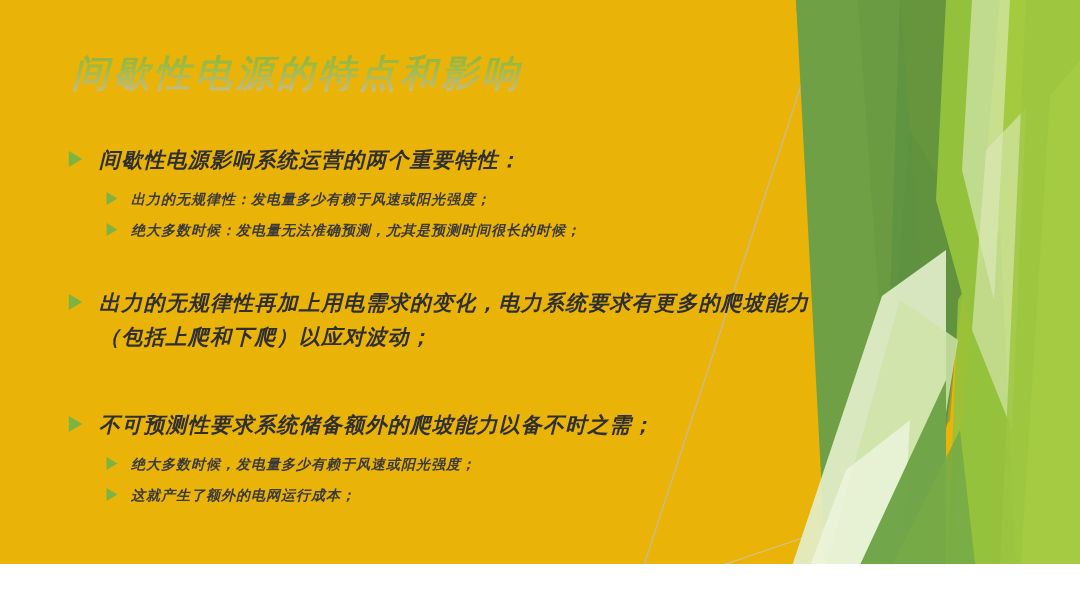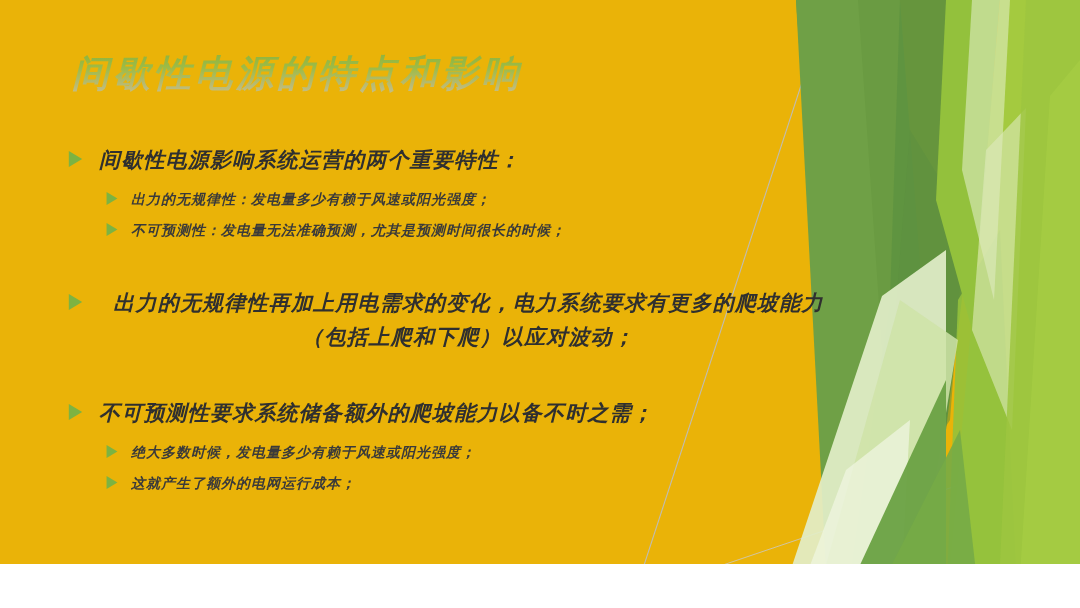--- a/index.html
+++ b/index.html
@@ -53,26 +53,25 @@
     background-clip:text;
     color:transparent;
     -webkit-text-fill-color:transparent;
   }
 
   
   .body {
     position:absolute;
     left:68px; top:143px;
     width:770px;
-    text-align:center;
   }
 
   .blk { }
   .blk.gap-1 { margin-top:42px; }
-  .blk.gap-2 { margin-top:42px; }
+  .blk.gap-2 { margin-top:54px; }
 
   .row {
     display:flex;
     align-items:flex-start;
   }
 
   
   .l1 { margin-bottom:6px; }
   .l1 .tri {
     flex:0 0 auto;
@@ -175,21 +174,21 @@
               </svg>
           </span>
           <span class="txt">出力的无规律性：发电量多少有赖于风速或阳光强度；</span>
         </div>
         <div class="row l2">
           <span class="tri">
             <svg viewBox="0 0 10 12" xmlns="http://www.w3.org/2000/svg">
                 <polygon points="0,0 10,6 0,12" fill="#7cb342"></polygon>
               </svg>
           </span>
-          <span class="txt">不可预测性：发电量无法准确预测，尤其是预测时间很长的时候；</span>
+          <span class="txt">绝大多数时候：发电量无法准确预测，尤其是预测时间很长的时候；</span>
         </div>
       </div>
     </div>
 
     <div class="blk gap-1">
       <div class="row l1">
         <span class="tri">
           <svg viewBox="0 0 10 12" xmlns="http://www.w3.org/2000/svg">
               <polygon points="0,0 10,6 0,12" fill="#7cb342"></polygon>
             </svg>

